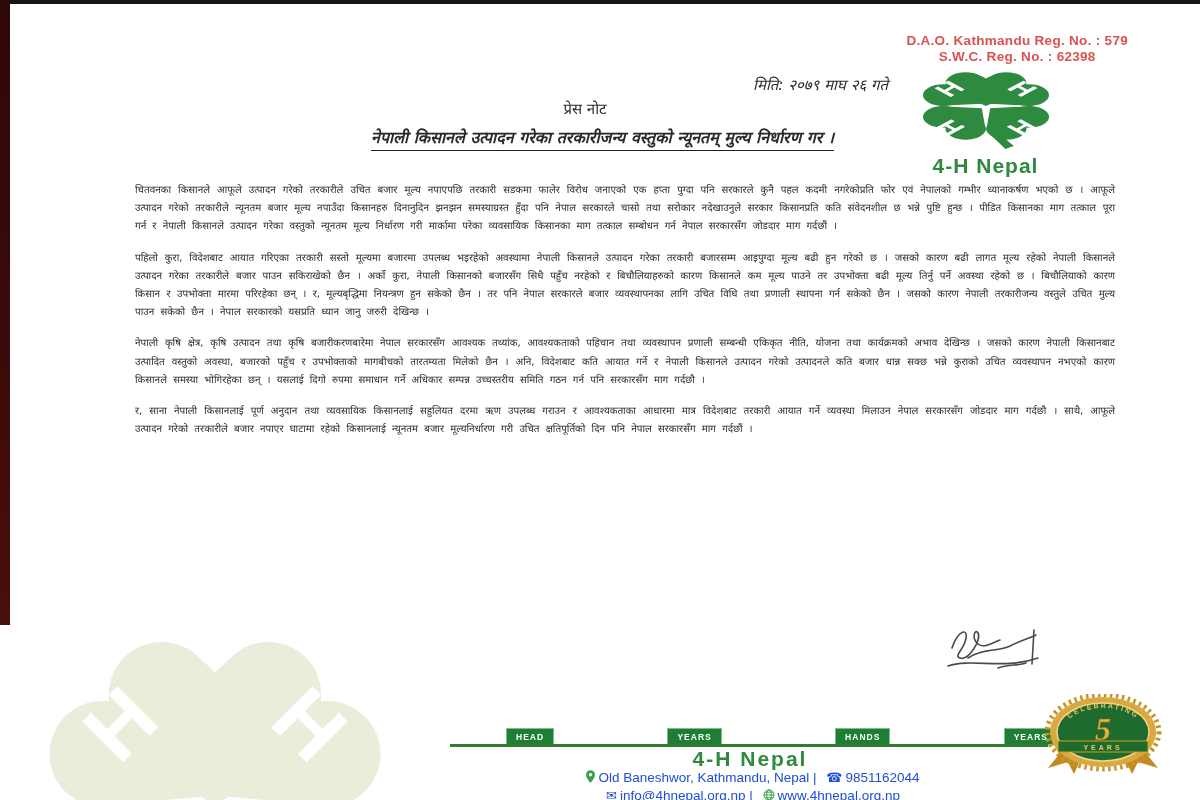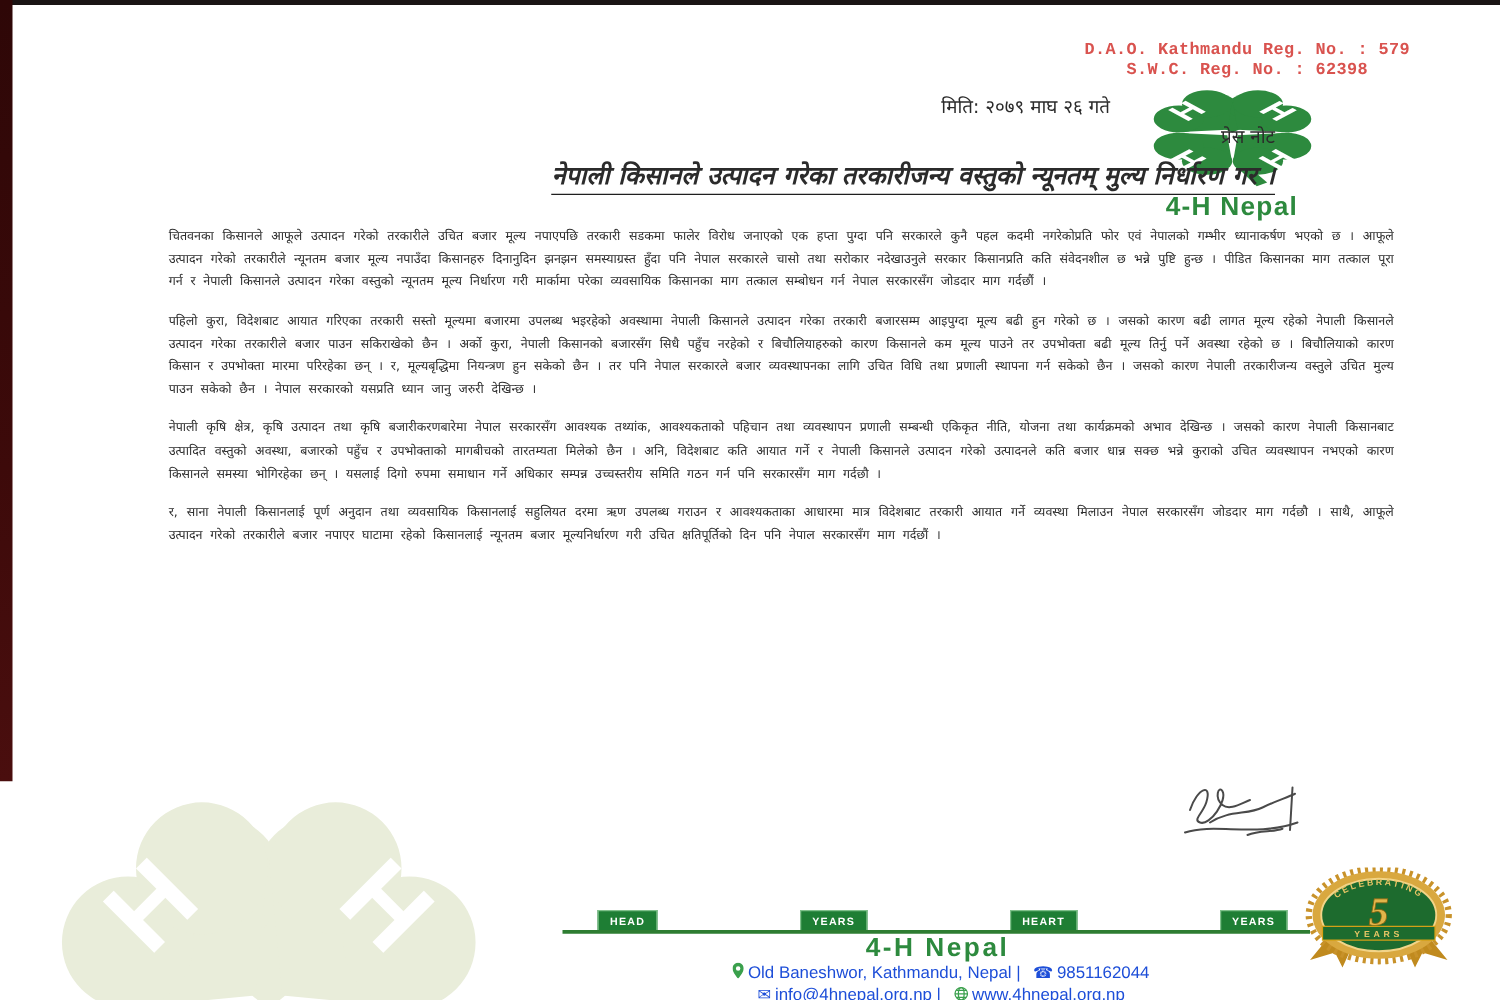--- a/index.html
+++ b/index.html
@@ -10,42 +10,42 @@
   .top-edge{position:absolute;left:0;top:0;width:1200px;height:4px;background:#1a1414;}
   .left-bar{position:absolute;left:0;top:0;width:10px;height:625px;
             background:linear-gradient(180deg,#2e0707 0%,#3d0a0a 60%,#4a0e0e 100%);}
 
   
   .watermark{position:absolute;pointer-events:none;}
 
   
   .reg-block{position:absolute;right:72px;top:33px;text-align:center;
              color:#d9534f;font-weight:bold;font-size:13.5px;line-height:16px;
-             font-family:Liberation Mono, monospace;letter-spacing:.3px;}
+             font-family:Liberation Sans, sans-serif;letter-spacing:.3px;}
 
   
   .logo{position:absolute;left:893px;top:60px;width:185px;text-align:center;}
   .logo-name{color:#2d8a3e;font-weight:bold;font-size:21px;letter-spacing:1px;
              font-family:"Liberation Sans",sans-serif;margin-top:-2px;}
 
-  .date-line{position:absolute;right:312px;top:74px;font-size:15px;color:#2b2b2b;}
-  .center-col{position:absolute;left:150px;top:98px;width:870px;text-align:right;color:#2b2b2b;}
+  .date-line{position:absolute;right:312px;top:74px;font-size:15px;color:#2b2b2b;font-style:italic;}
+  .center-col{position:absolute;left:150px;top:98px;width:870px;text-align:center;color:#2b2b2b;}
   .press-note{font-size:15px;margin-bottom:8px;}
-  .doc-title{font-size:20px;font-weight:bold;font-style:italic;display:inline-block;
+  .doc-title{font-size:16px;font-weight:bold;font-style:italic;display:inline-block;
              border-bottom:1.6px solid #1f1f1f;padding-bottom:2px;margin-left:35px;}
 
   
   .body-text{position:absolute;left:135px;top:181px;width:980px;color:#2b2b2b;}
   .body-text p{margin:0 0 13px 0;font-size:10px;line-height:18.2px;
                text-align:justify;word-spacing:3px;}
 
   .signature{position:absolute;left:938px;top:618px;}
 
   
-  .ribbon-row{position:absolute;left:478px;top:728px;width:552px;display:flex;
+  .ribbon-row{position:absolute;left:506px;top:728px;width:552px;display:flex;
               justify-content:space-between;}
   .ribbon{background:#1e7e34;color:#fff;font-size:8.5px;font-weight:bold;
           letter-spacing:1px;padding:2.5px 9px;border:1px solid #7fc08a;
           font-family:"Liberation Sans",sans-serif;}
   .footer-line{position:absolute;left:450px;top:744px;width:598px;height:3px;background:#2e7d32;}
   .footer-center{position:absolute;left:450px;top:748px;width:600px;text-align:center;
                  font-family:"Liberation Sans",sans-serif;}
   .footer-org{color:#2d8a3e;font-weight:bold;font-size:21px;letter-spacing:2px;line-height:21px;}
   .footer-contact{color:#1d4ed8;font-size:13.5px;line-height:15.5px;margin-top:1px;}
   .footer-contact .ico{display:inline-block;vertical-align:-1px;margin:0 3px 0 6px;}
@@ -142,21 +142,21 @@
       <path d="M30,40 C45,30 60,34 72,28 C82,23 92,20 98,17"></path>
       <path d="M10,48 C34,40 66,52 100,40"></path>
       <path d="M96,12 L94,46"></path>
       <path d="M60,50 C70,46 80,48 88,45"></path>
     </g>
   </svg>
 
   <div class="ribbon-row">
       <span class="ribbon">HEAD</span>
       <span class="ribbon">YEARS</span>
-      <span class="ribbon">HEART</span>
+      <span class="ribbon">HANDS</span>
       <span class="ribbon">YEARS</span>
     </div>
   <div class="footer-line"></div>
 
   <div class="footer-center">
     <div class="footer-org">4-H Nepal</div>
     <div class="footer-contact">
       <span class="ico">
         <svg width="9" height="13" viewBox="0 0 10 14">
             <path fill="#3aa04c" d="M5 0C2.2 0 0 2.2 0 5c0 3.7 5 9 5 9s5-5.3 5-9C10 2.2 7.8 0 5 0zm0 7a2 2 0 110-4 2 2 0 010 4z"></path>

